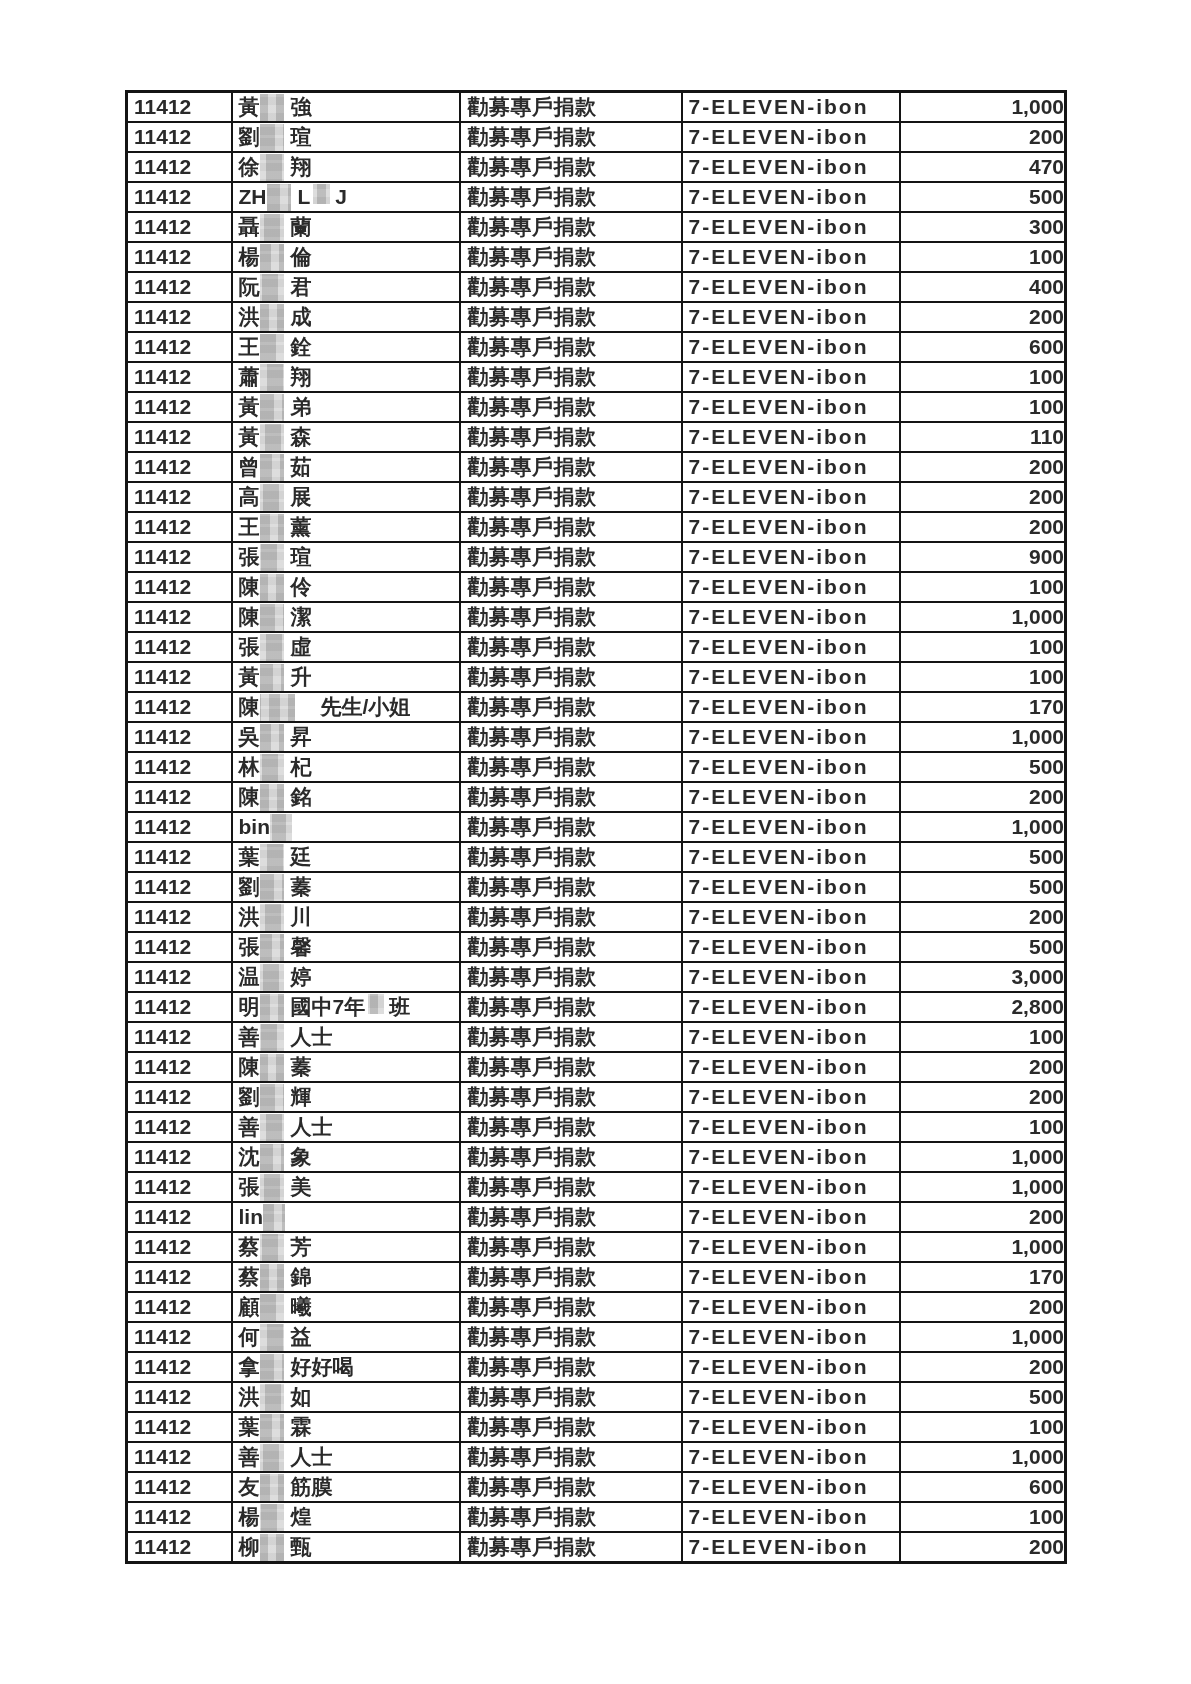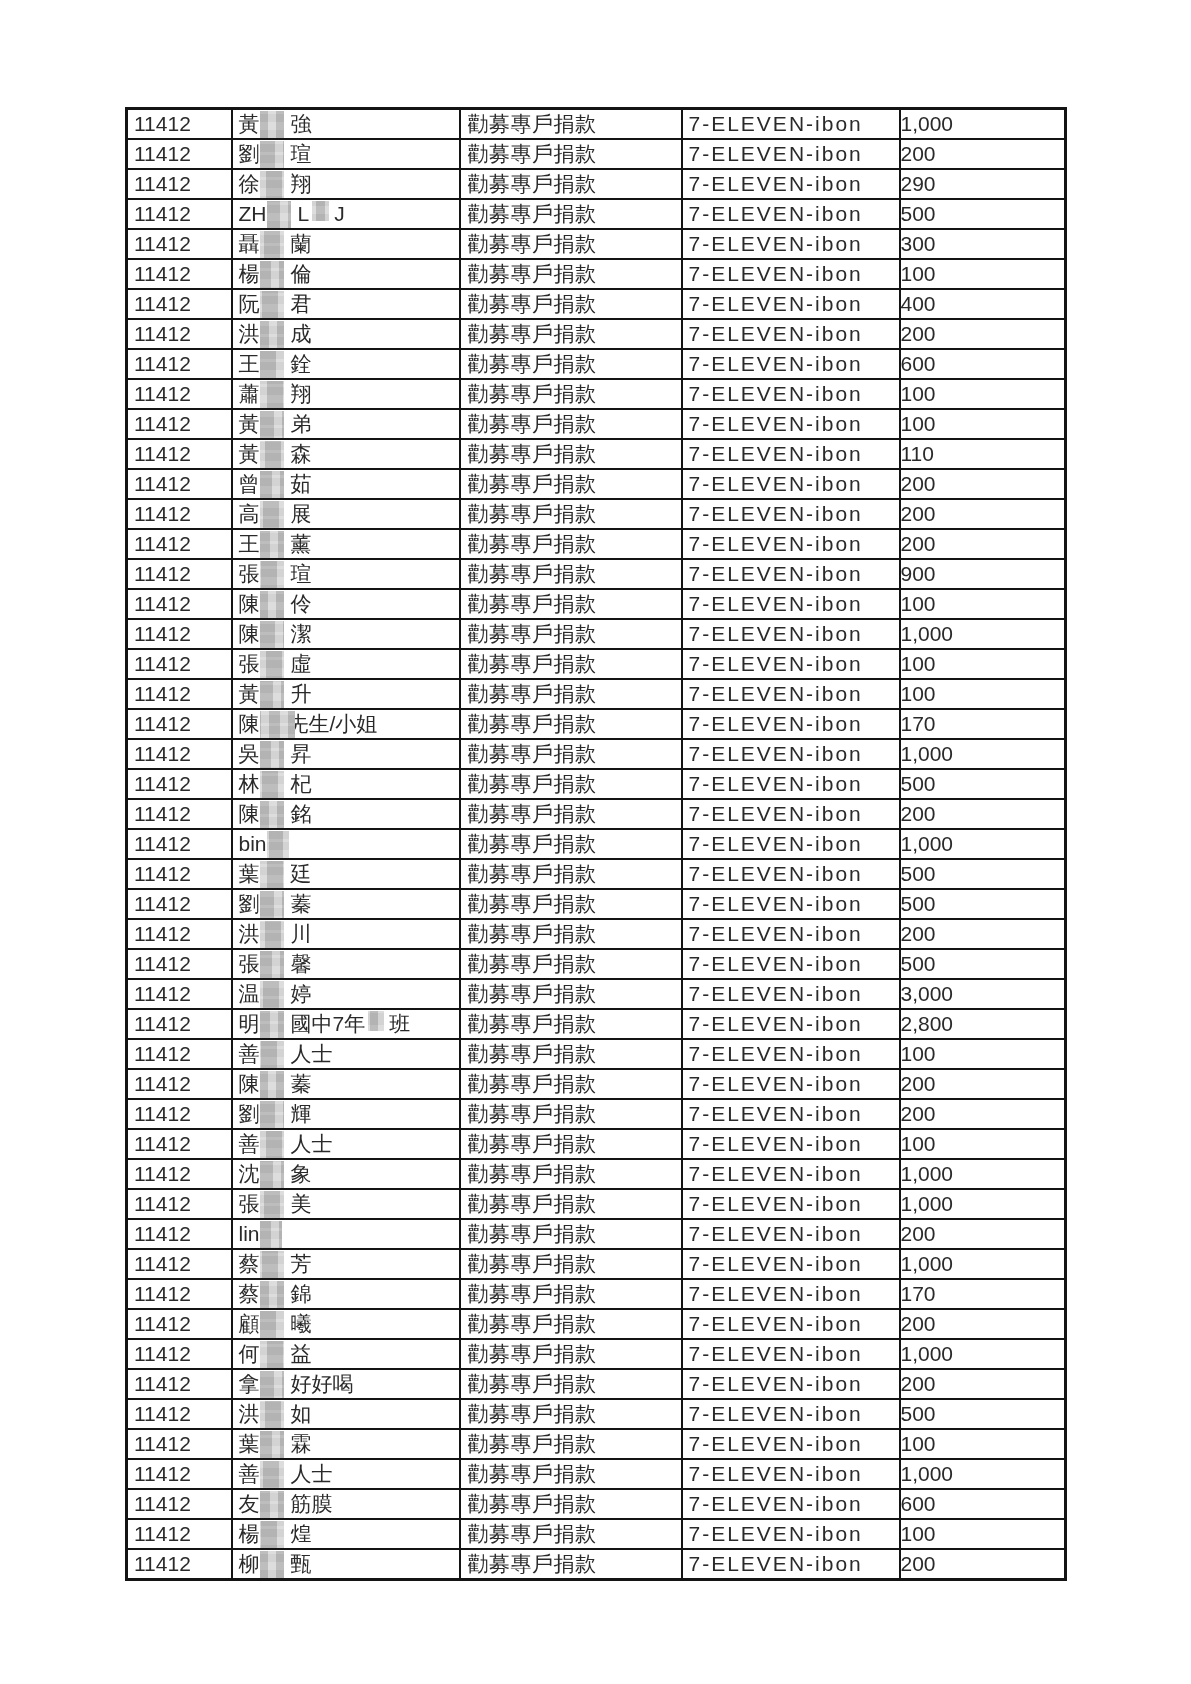--- a/index.html
+++ b/index.html
@@ -2,34 +2,35 @@
 <html><head>
 <meta charset="utf-8">
 <style>
   html,body{margin:0;padding:0;}
   body{
     width:1191px;height:1684px;background:#ffffff;position:relative;
     font-family:"Liberation Sans","DejaVu Sans",sans-serif;
     color:#222222;
   }
   table.donation-table{
-    position:absolute;left:125px;top:107px;width:939px;
+    position:absolute;left:125px;top:90px;width:939px;
     border-collapse:collapse;table-layout:fixed;
     border:3px solid #141414;
+    font-weight:bold;
   }
   td{
     border:2px solid #141414;
     height:27.7px;padding:0;vertical-align:middle;
     font-size:21px;white-space:nowrap;overflow:hidden;
     color:#2a2a2a;
   }
   td.c-period{padding-left:6px;}
   td.c-type{padding-left:7px;letter-spacing:0.5px;}
   td.c-channel{padding-left:6px;letter-spacing:2px;border-radius:12px;}
-  td.c-amount{padding-right:10px;}
+  td.c-amount{text-align:right;}
   .name-wrap{display:flex;align-items:center;height:27px;padding-left:6px;}
   .np{position:relative;z-index:1;white-space:pre;}
   .mosaic{
     position:relative;z-index:2;flex:0 0 auto;
     align-self:stretch;margin-right:7px;
     background:
       repeating-linear-gradient(90deg, rgba(168,168,168,.55) 0 8px, rgba(226,226,226,.55) 8px 16px),
       repeating-linear-gradient(0deg, #c2c2c2 0 8px, #d8d8d8 8px 16px);
   }
   .mosaic-sm{
@@ -79,21 +80,21 @@
     <td class="c-period">11412</td>
     <td>
       <div class="name-wrap">
             <span class="np">徐</span>
             <span class="mosaic" style="width: 24px; background-position: 14px 10px, 6px 6px;"></span>
             <span class="np">翔</span>
           </div>
     </td>
     <td class="c-type">勸募專戶捐款</td>
     <td class="c-channel">7-ELEVEN-ibon</td>
-    <td class="c-amount">290</td>
+    <td class="c-amount">470</td>
   </tr>
       <tr>
     <td class="c-period">11412</td>
     <td>
       <div class="name-wrap">
             <span class="np">ZH</span>
             <span class="mosaic" style="width: 24px; background-position: 5px 15px, 9px 1px;"></span>
             <span class="np">L</span>
             <span class="mosaic mosaic-sm" style="width: 17px; background-position: 5px 15px, 9px 1px;"></span>
             <span class="np">J</span>
@@ -310,21 +311,21 @@
     <td class="c-type">勸募專戶捐款</td>
     <td class="c-channel">7-ELEVEN-ibon</td>
     <td class="c-amount">100</td>
   </tr>
       <tr>
     <td class="c-period">11412</td>
     <td>
       <div class="name-wrap">
             <span class="np">陳</span>
             <span class="mosaic" style="width: 35px; background-position: 12px 4px, 12px 12px;"></span>
-            <span class="np" style="margin-left: -14px;">先生/小姐</span>
+            <span class="np" style="margin-left: -14px; padding-left: 33px;">先生/小姐</span>
           </div>
     </td>
     <td class="c-type">勸募專戶捐款</td>
     <td class="c-channel">7-ELEVEN-ibon</td>
     <td class="c-amount">170</td>
   </tr>
       <tr>
     <td class="c-period">11412</td>
     <td>
       <div class="name-wrap">

